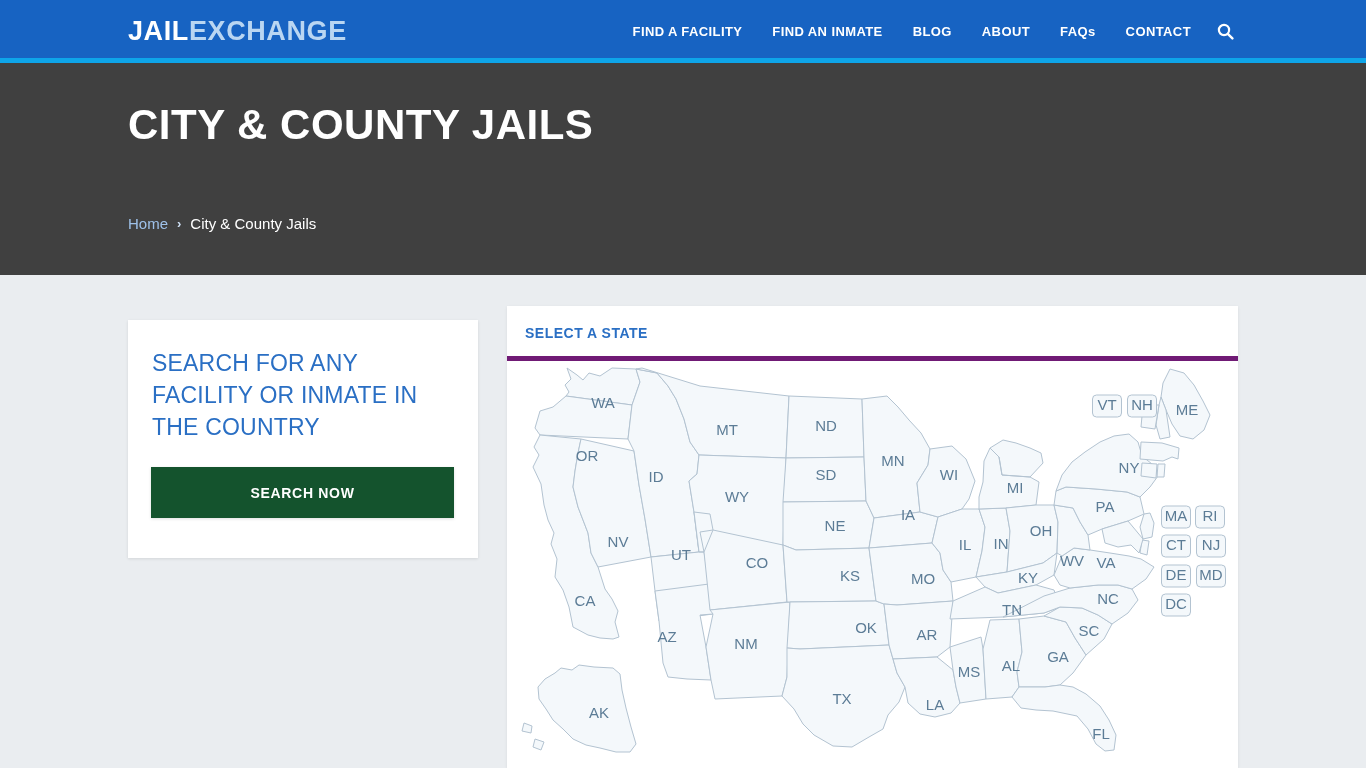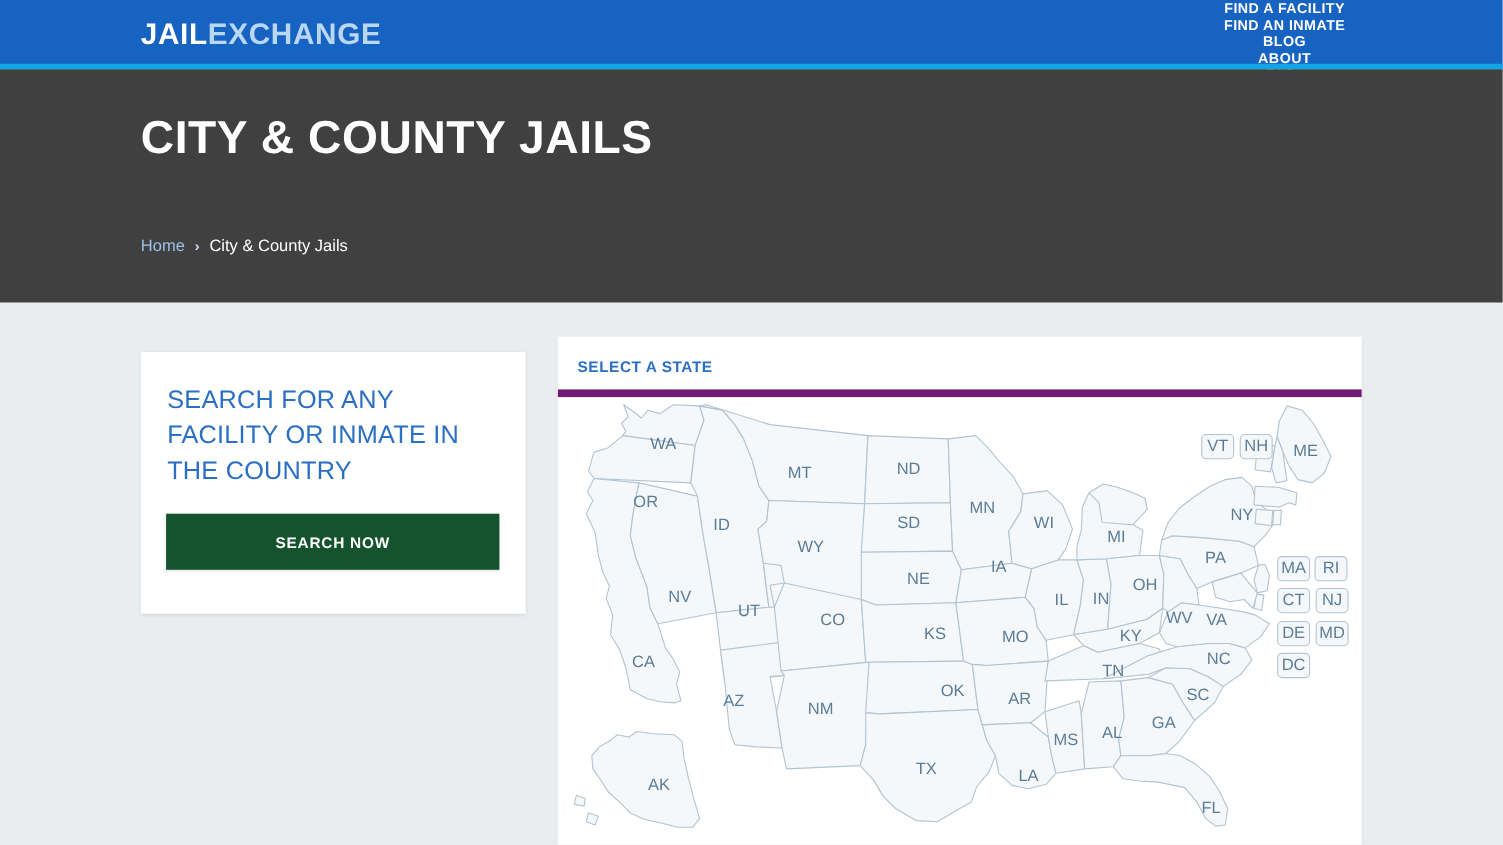--- a/index.html
+++ b/index.html
@@ -17,21 +17,21 @@
   }
   #logo{
     position:absolute;left:128px;top:18px;
     font-size:27px;font-weight:bold;letter-spacing:.6px;
     line-height:27px;white-space:nowrap;
   }
   #logo .a{color:#ffffff;}
   #logo .b{color:#b9d6f2;}
   #mainnav{
     position:absolute;right:128px;top:0;height:63px;
-    display:flex;align-items:center;gap:0;flex-direction:column;
+    display:flex;align-items:center;gap:0;
   }
   #mainnav .navitem{
     color:#ffffff;font-size:13px;font-weight:bold;letter-spacing:.4px;
     padding:0 15px;white-space:nowrap;cursor:pointer;
   }
   #mainnav .navitem:last-of-type{padding-right:14px;}
   #searchbtn{
     display:flex;align-items:center;justify-content:center;
     width:26px;height:26px;margin-left:6px;cursor:pointer;
   }
@@ -77,21 +77,21 @@
   }
   
   #map-panel{
     position:absolute;left:507px;top:306px;width:731px;height:462px;
     background:#ffffff;box-sizing:border-box;
     box-shadow:0 1px 3px rgba(0,0,0,.08);
     overflow:hidden;
   }
   #map-panel-header{
     position:absolute;left:0;top:0;width:731px;height:55px;
-    border-bottom:7px solid #701a75;box-sizing:border-box;
+    border-bottom:5px solid #701a75;box-sizing:border-box;
   }
   #map-panel-header .ttl{
     position:absolute;left:18px;top:19px;
     color:#2a6fc4;font-size:14px;font-weight:bold;letter-spacing:.5px;
   }
   #map-wrap{
     position:absolute;left:0;top:42px;width:636px;height:407px;
   }
   #usmap{display:block;}
   #usmap path{

